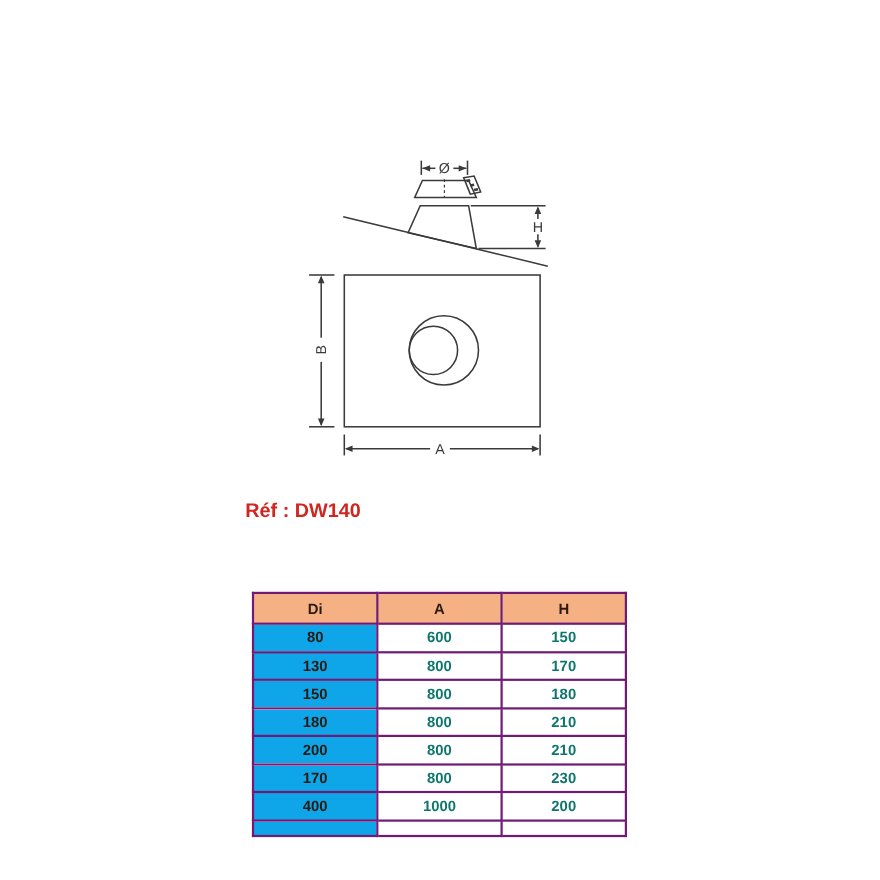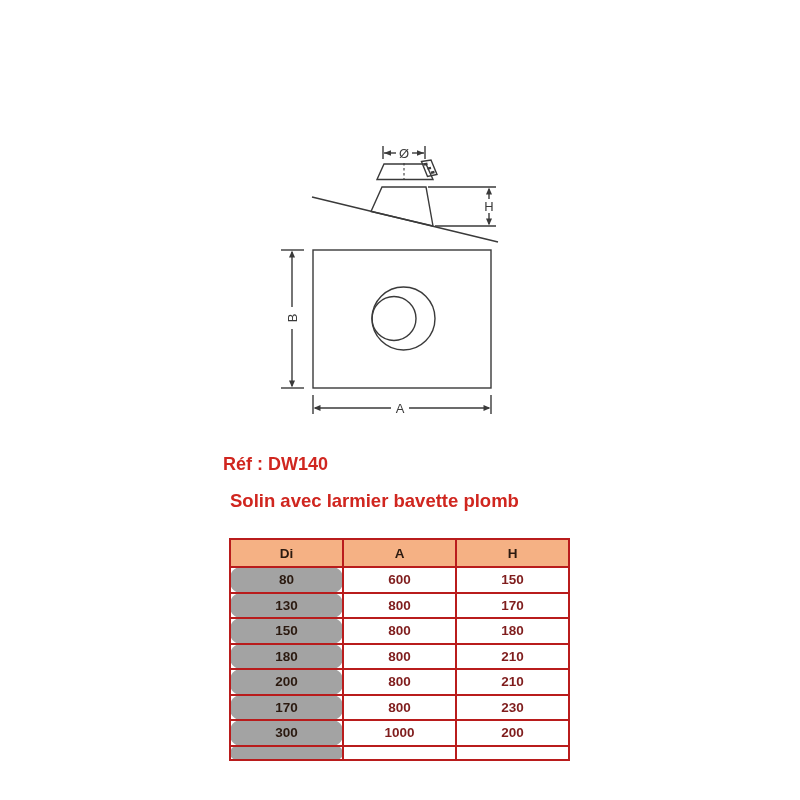--- a/index.html
+++ b/index.html
@@ -20,25 +20,25 @@
     position:absolute;left:230px;top:488px;
     font-size:18.5px;font-weight:bold;color:#d0261f;line-height:25px;
   }
   .title-block span{display:block;}
   .dims-table{
     position:absolute;left:229px;top:538px;width:341px;
     border-collapse:collapse;table-layout:fixed;
     font-size:13.5px;font-weight:bold;text-align:center;
   }
   .dims-table th,.dims-table td{
-    border:2px solid #b91c1c;padding:0;overflow:hidden;
+    border:2px solid #701a75;padding:0;overflow:hidden;
   }
   .dims-table th{height:26px;background:#f5b184;color:#2b1a10;}
-  .dims-table td{height:23.5px;background:#ffffff;color:#7f1d1d;}
-  .dims-table td.di{background:#a3a3a3;color:#2b1a10;border-radius:11px;}
+  .dims-table td{height:23.5px;background:#ffffff;color:#0f766e;}
+  .dims-table td.di{background:#0ea5e9;color:#2b1a10;}
   .dims-table tr.partial td{height:12px;}
 </style>
 </head>
 <body>
 
 <div class="canvas">
 
   <svg class="diagram" width="800" height="440" viewBox="0 0 800 440">
     <g stroke="#3a3a3a" stroke-width="1.4" fill="none">
 
@@ -103,21 +103,20 @@
 
     <text x="404" y="157.5" font-size="14">Ø</text>
     <text x="489" y="211">H</text>
     <text x="292" y="322.5" transform="rotate(-90 292 318)">B</text>
     <text x="400" y="412.5">A</text>
   </svg>
 
   <div class="ref-line">Réf : DW140</div>
 
   <div class="title-block">
-    <span>Solin avec larmier bavette plomb</span>
   </div>
 
   <table class="dims-table">
     <thead>
       <tr>
         <th>Di</th>
         <th>A</th>
         <th>H</th>
       </tr>
     </thead>
@@ -146,21 +145,21 @@
         <td class="di">200</td>
         <td>800</td>
         <td>210</td>
       </tr>
       <tr>
         <td class="di">170</td>
         <td>800</td>
         <td>230</td>
       </tr>
       <tr>
-        <td class="di">300</td>
+        <td class="di">400</td>
         <td>1000</td>
         <td>200</td>
       </tr>
       <tr class="partial">
         <td class="di"></td>
         <td></td>
         <td></td>
       </tr>
     </tbody>
   </table>

